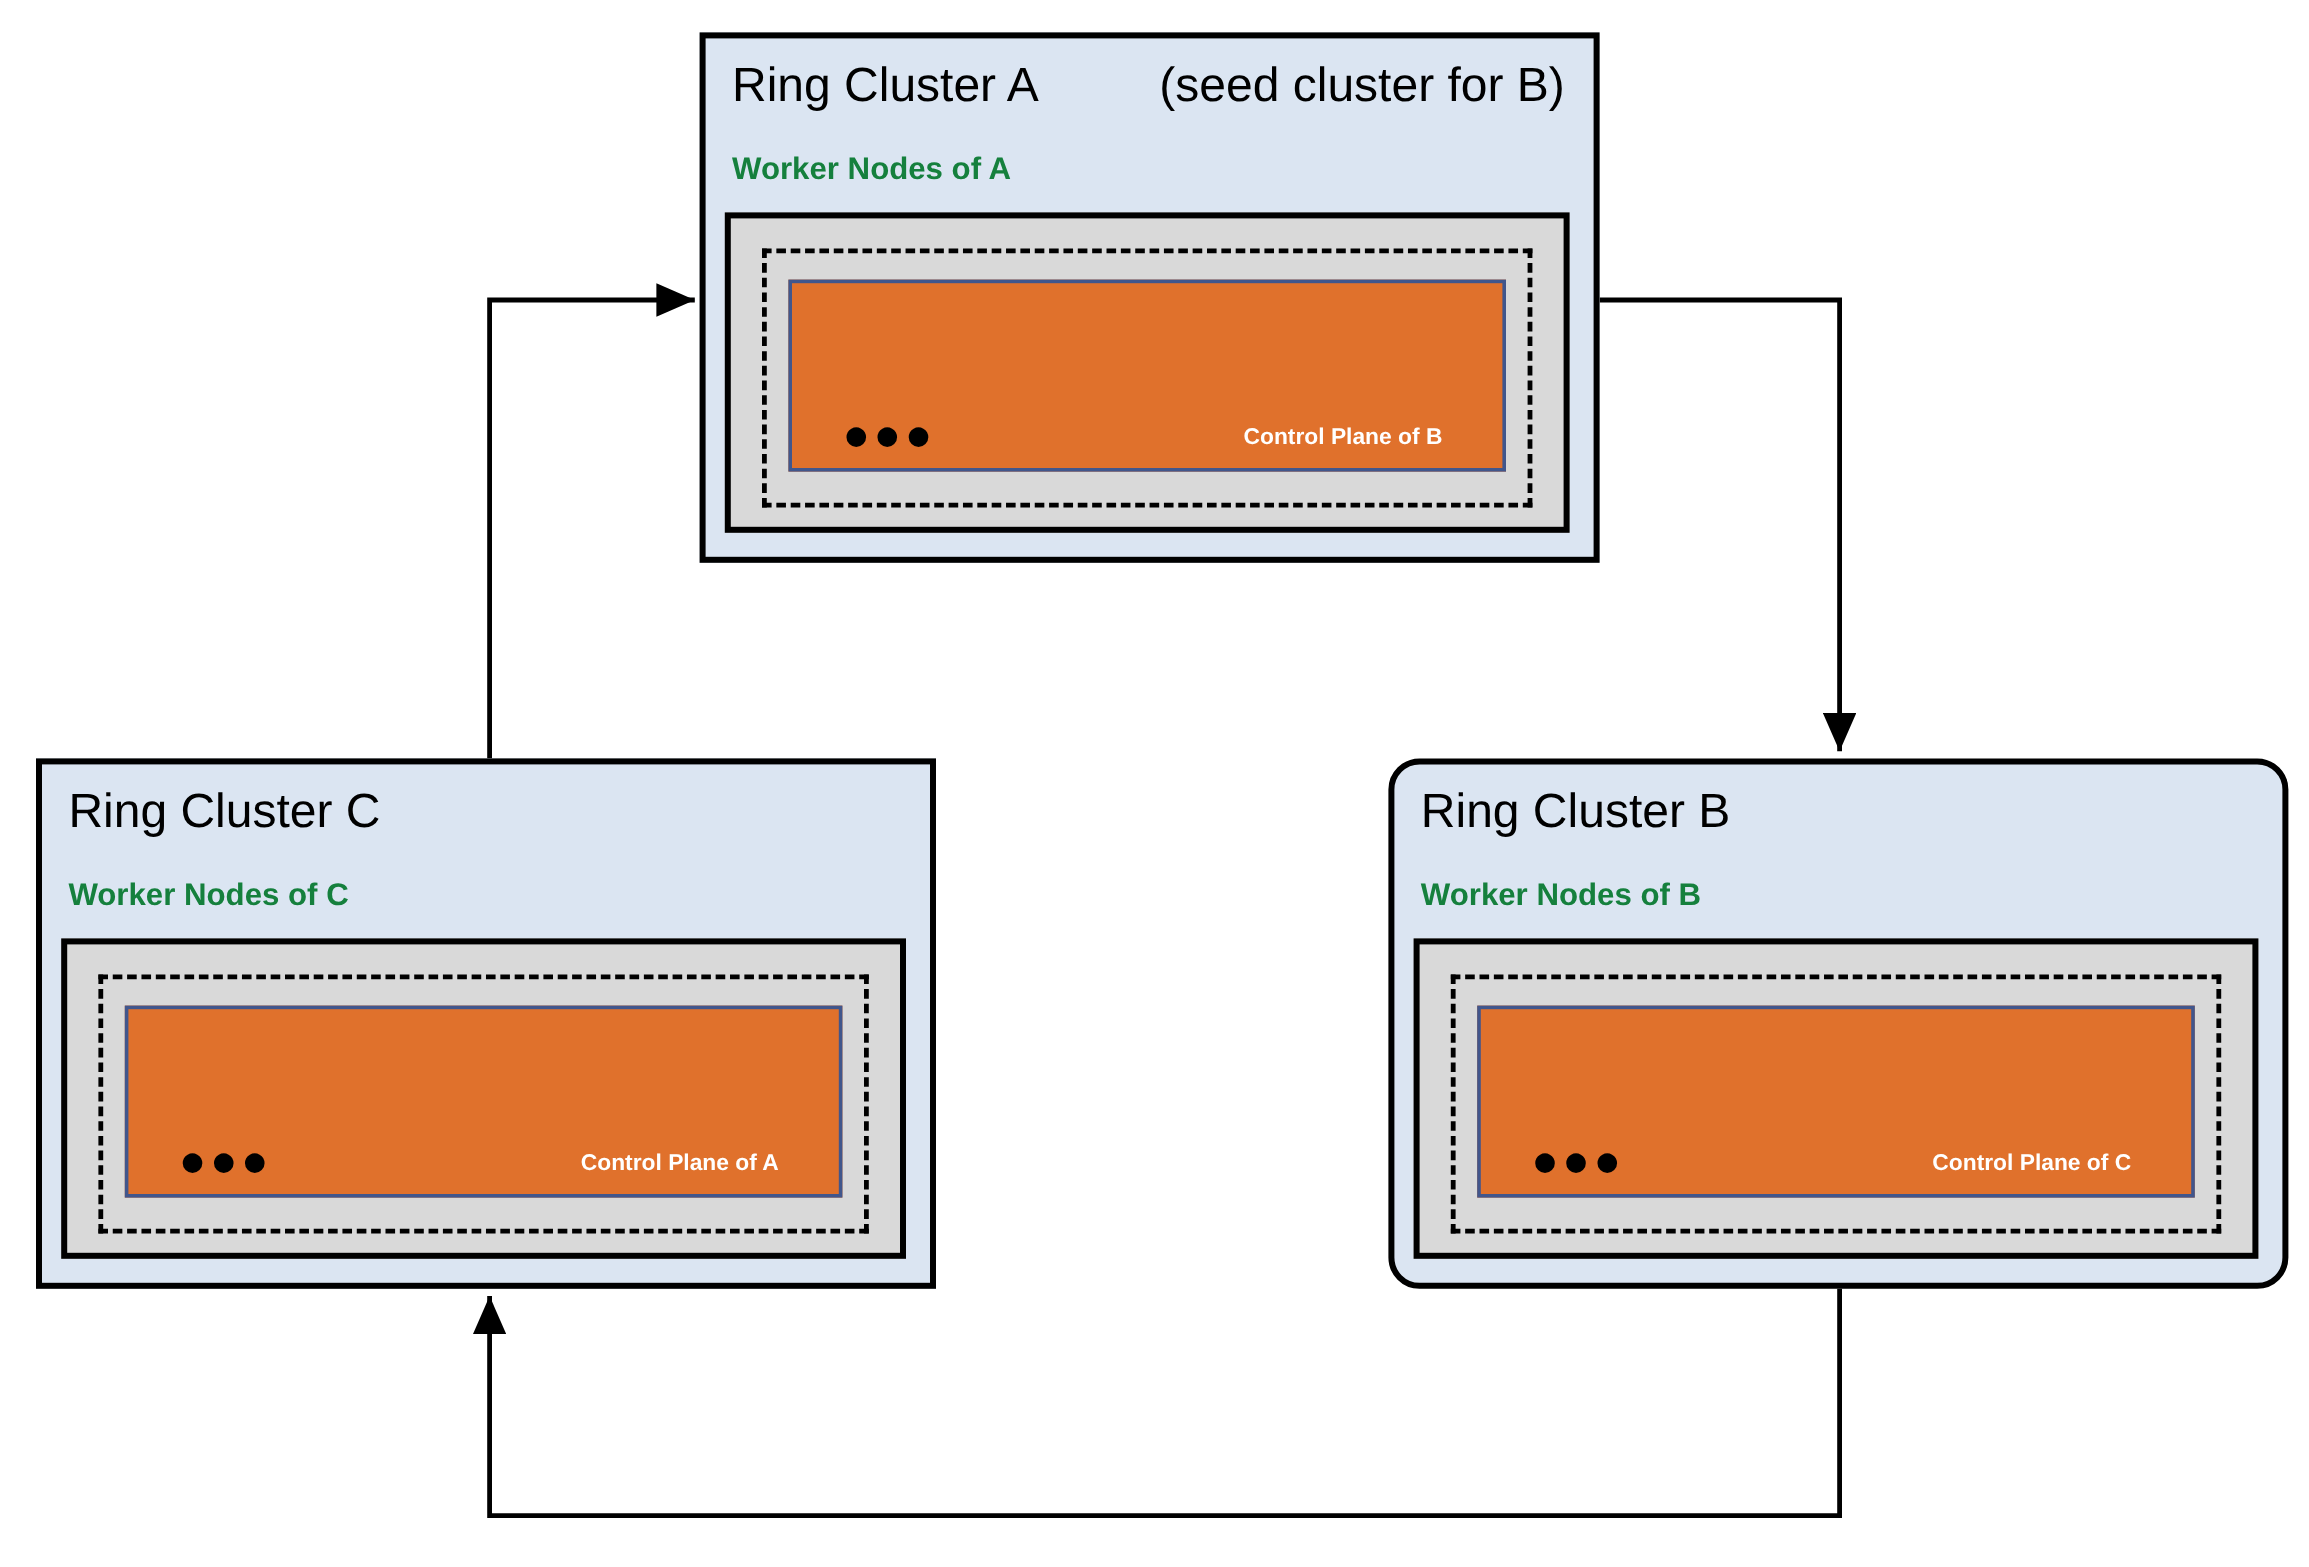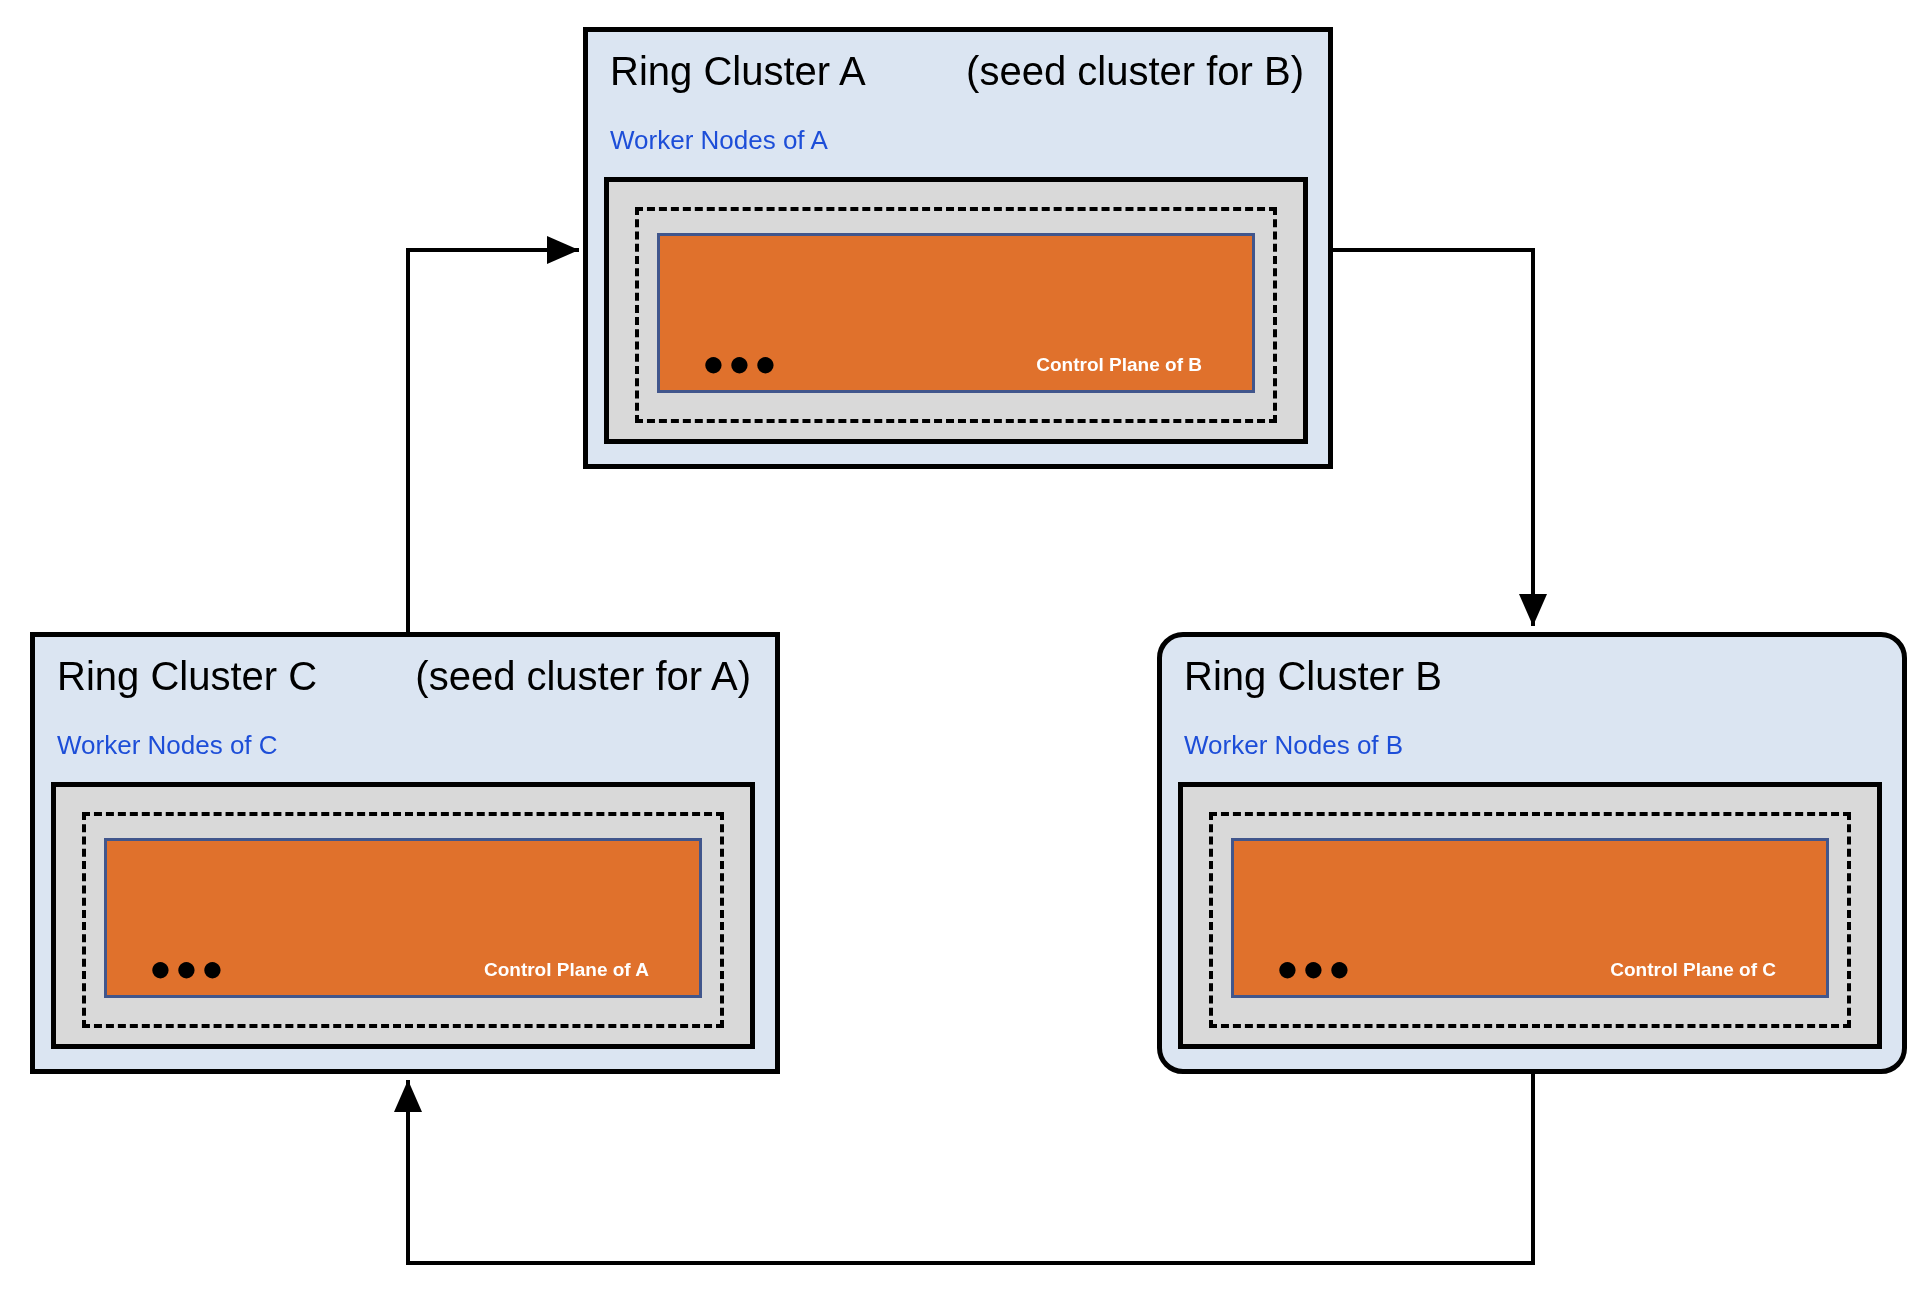--- a/index.html
+++ b/index.html
@@ -44,22 +44,22 @@
     line-height: 1.15;
     color: #000000;
     padding: 0 4px 0 6px;
     white-space: nowrap;
     gap: 48px;
   }
   .worker-label {
     margin-top: 32px;
     padding-left: 6px;
     font-size: 26px;
-    font-weight: normal;
-    color: #1d4ed8;
+    font-weight: bold;
+    color: #15803d;
     line-height: 1.1;
   }
   .nodes-box {
     margin-top: 22px;
     flex: 1;
     border: 5px solid #000000;
     background: #D9D9D9;
     box-sizing: border-box;
     padding: 25px 26px 16px 26px;
     display: flex;
@@ -122,21 +122,20 @@
           <span class="dots">●●●</span>
           <span class="cp-label">Control Plane of B</span>
         </div>
       </div>
     </div>
   </div>
 
   <div class="cluster cluster-c">
     <div class="title-row">
       <span class="title">Ring Cluster C</span>
-      <span class="seed">(seed cluster for A)</span>
     </div>
     <div class="worker-label">Worker Nodes of C</div>
     <div class="nodes-box">
       <div class="nodes-dashed">
         <div class="control-plane">
           <span class="dots">●●●</span>
           <span class="cp-label">Control Plane of A</span>
         </div>
       </div>
     </div>

